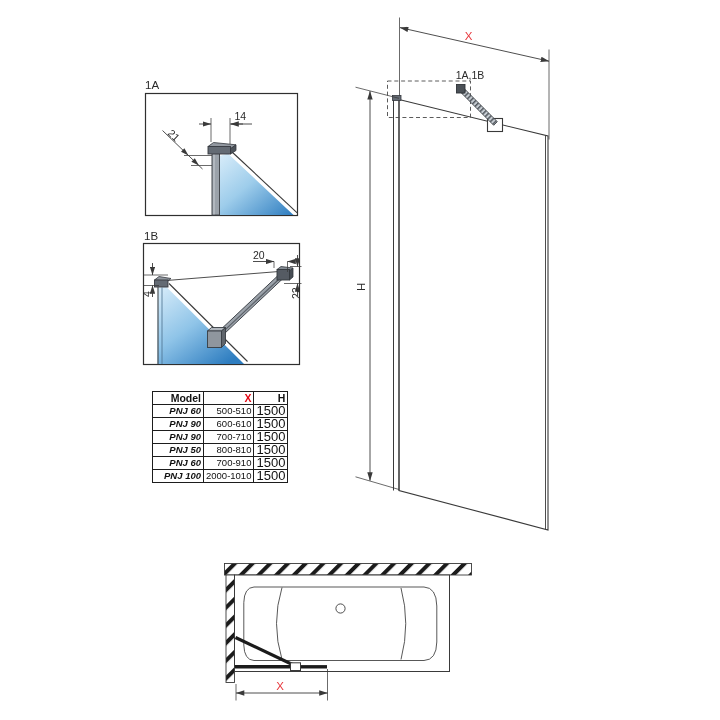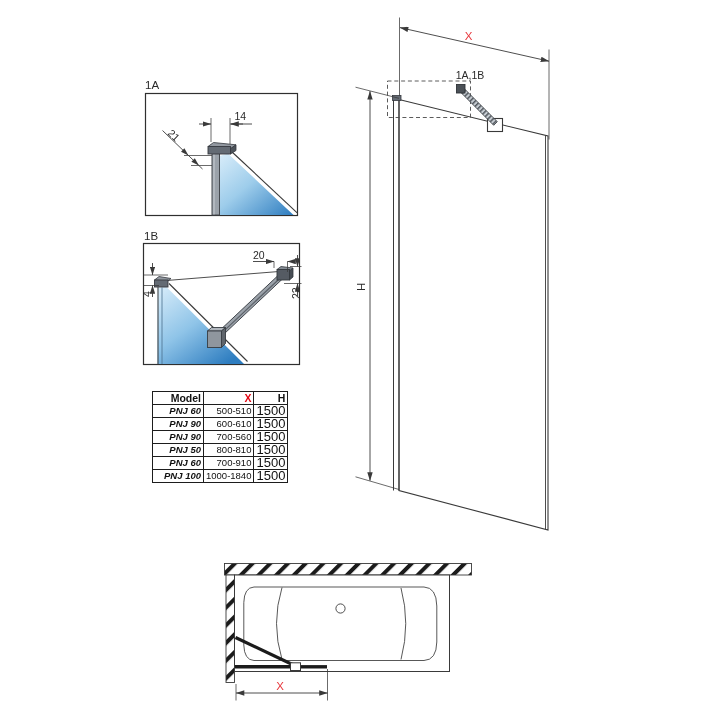--- a/index.html
+++ b/index.html
@@ -234,34 +234,34 @@
       <td class="val">500-510</td>
       <td class="valh">1500</td>
     </tr>
     <tr>
       <td class="model">PNJ 90</td>
       <td class="val">600-610</td>
       <td class="valh">1500</td>
     </tr>
     <tr>
       <td class="model">PNJ 90</td>
-      <td class="val">700-560</td>
+      <td class="val">700-710</td>
       <td class="valh">1500</td>
     </tr>
     <tr>
       <td class="model">PNJ 50</td>
       <td class="val">800-810</td>
       <td class="valh">1500</td>
     </tr>
     <tr>
       <td class="model">PNJ 60</td>
       <td class="val">700-910</td>
       <td class="valh">1500</td>
     </tr>
     <tr>
       <td class="model">PNJ 100</td>
-      <td class="val">1000-1840</td>
+      <td class="val">2000-1010</td>
       <td class="valh">1500</td>
     </tr>
   </tbody>
 </table>
 
 </div>
 
 </body></html>

